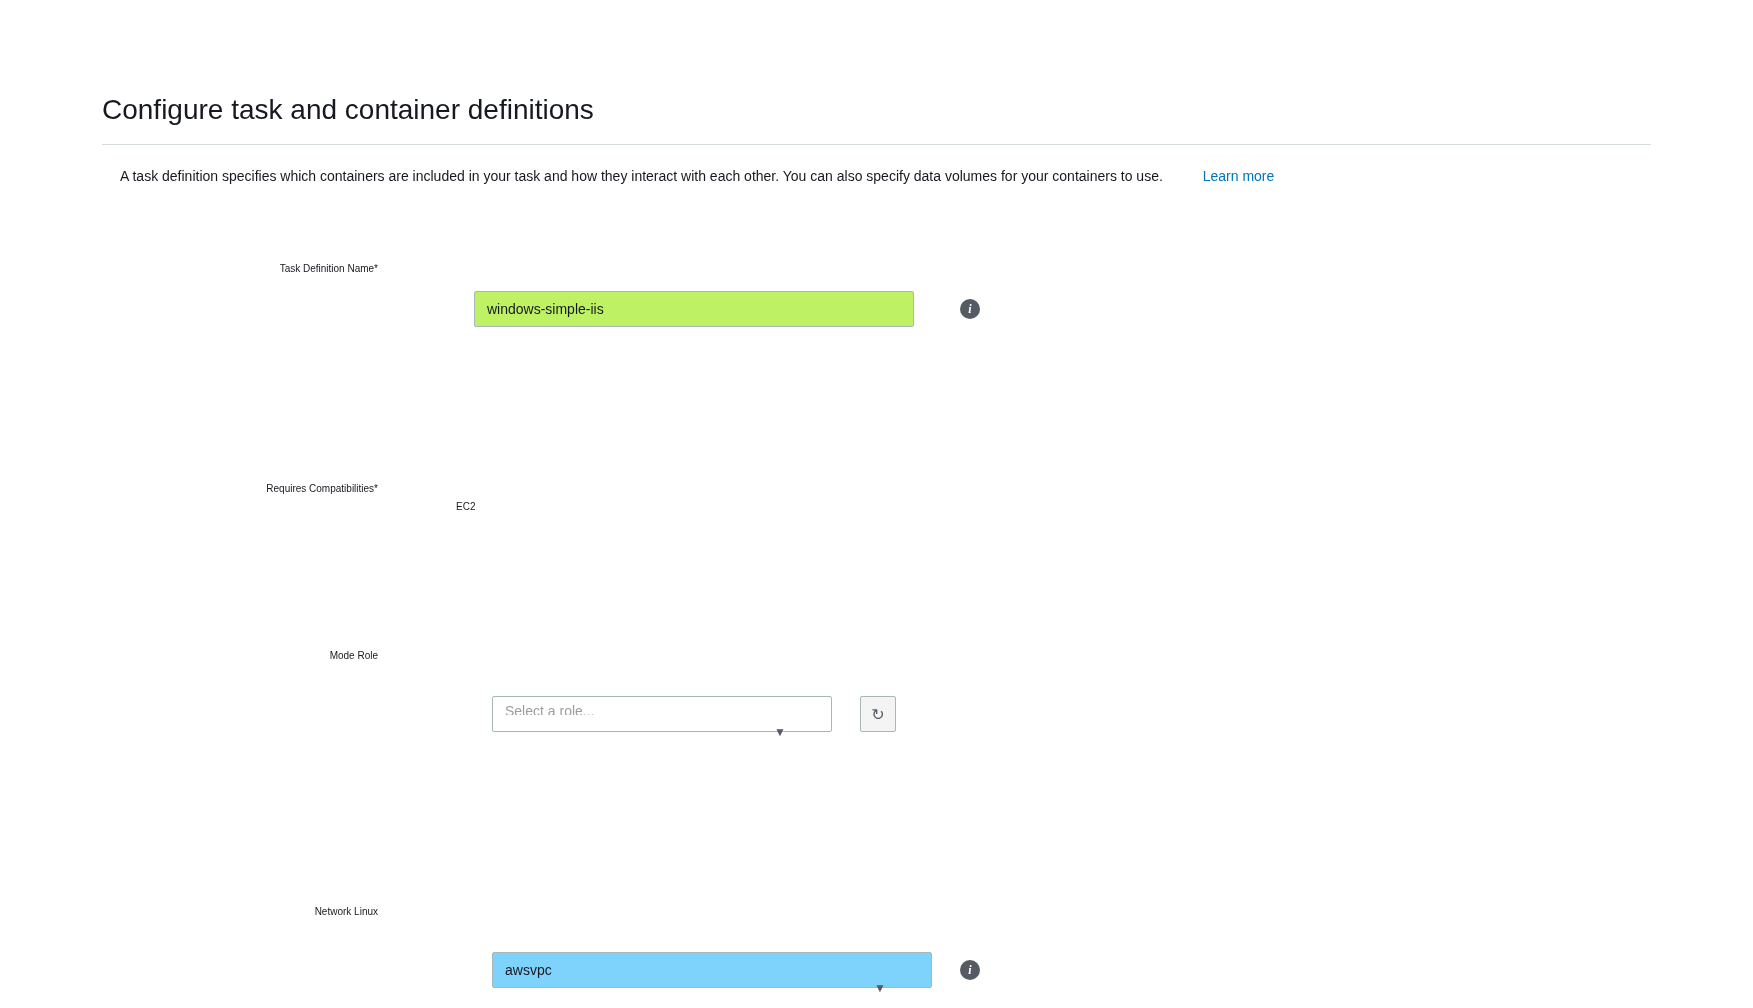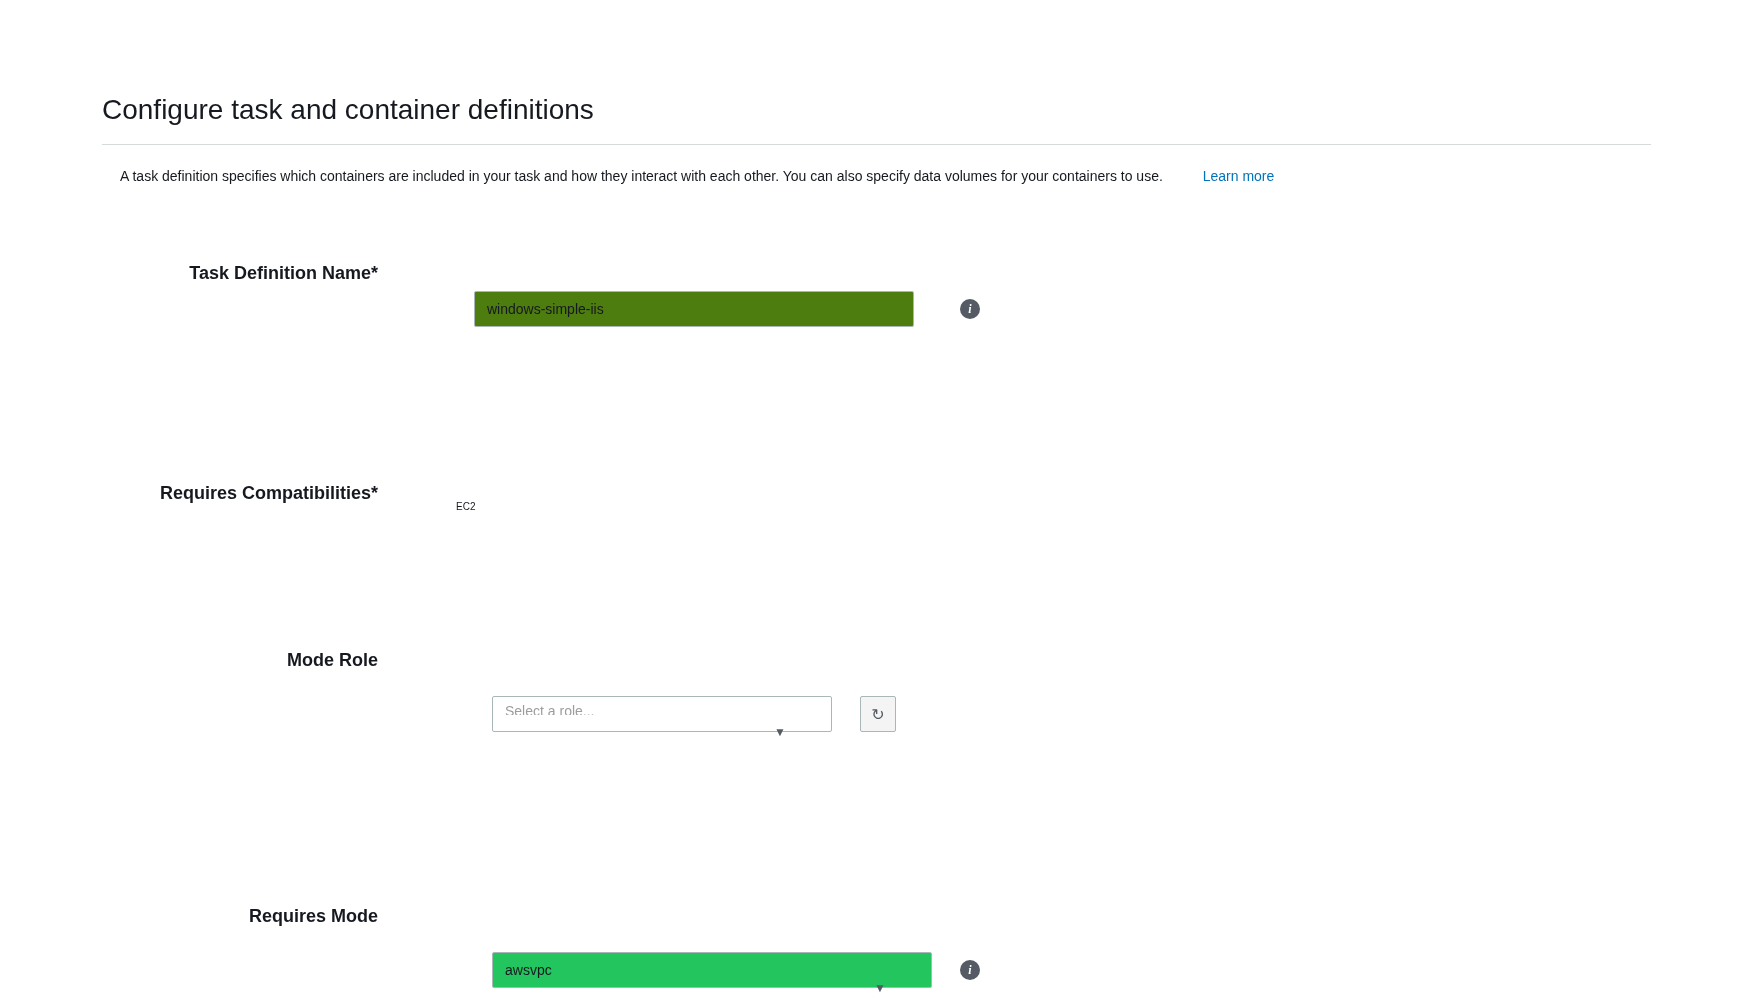--- a/index.html
+++ b/index.html
@@ -49,22 +49,22 @@
       gap: 40px;
     }
 
     .form-row {
       display: flex;
       align-items: flex-start;
       gap: 24px;
     }
 
     .form-label {
-      font-weight: 700;
-      font-size: 18px;
+      font-weight: 400;
+      font-size: 10px;
       color: #16191f;
       min-width: 240px;
       text-align: right;
       padding-top: 8px;
       flex-shrink: 0;
     }
 
     .form-control-wrapper {
       display: flex;
       flex-direction: column;
@@ -78,21 +78,21 @@
     }
 
     .text-input {
       width: 440px;
       height: 36px;
       padding: 6px 12px;
       border: 1px solid #aab7b8;
       border-radius: 2px;
       font-size: 14px;
       color: #16191f;
-      background: #4d7c0f;
+      background: #bef264;
       outline: none;
     }
 
     .info-icon {
       width: 20px;
       height: 20px;
       border-radius: 50%;
       background: #545b64;
       color: white;
       font-size: 12px;
@@ -180,21 +180,21 @@
     }
 
     .network-select {
       width: 100%;
       height: 36px;
       padding: 6px 36px 6px 12px;
       border: 1px solid #aab7b8;
       border-radius: 2px;
       font-size: 14px;
       color: #16191f;
-      background: #22c55e;
+      background: #7dd3fc;
       appearance: none;
       -webkit-appearance: none;
       cursor: pointer;
       outline: none;
     }
   </style>
 </head>
 <body>
 
 <h1 class="page-title">Configure task and container definitions</h1>
@@ -235,21 +235,21 @@
           <span class="select-arrow">▼</span>
         </div>
         <button class="refresh-button">
           <span>↻</span>
         </button>
       </div>
     </div>
   </div>
 
   <div class="form-row">
-    <label class="form-label">Requires Mode</label>
+    <label class="form-label">Network Linux</label>
     <div class="form-control-wrapper">
       <div class="form-control-row">
         <div class="network-select-wrapper">
           <select class="network-select has-value">
             <option value="default">&lt;default&gt;</option>
             <option value="bridge">bridge</option>
             <option value="host">host</option>
             <option value="awsvpc" selected="">awsvpc</option>
             <option value="none">none</option>
           </select>

